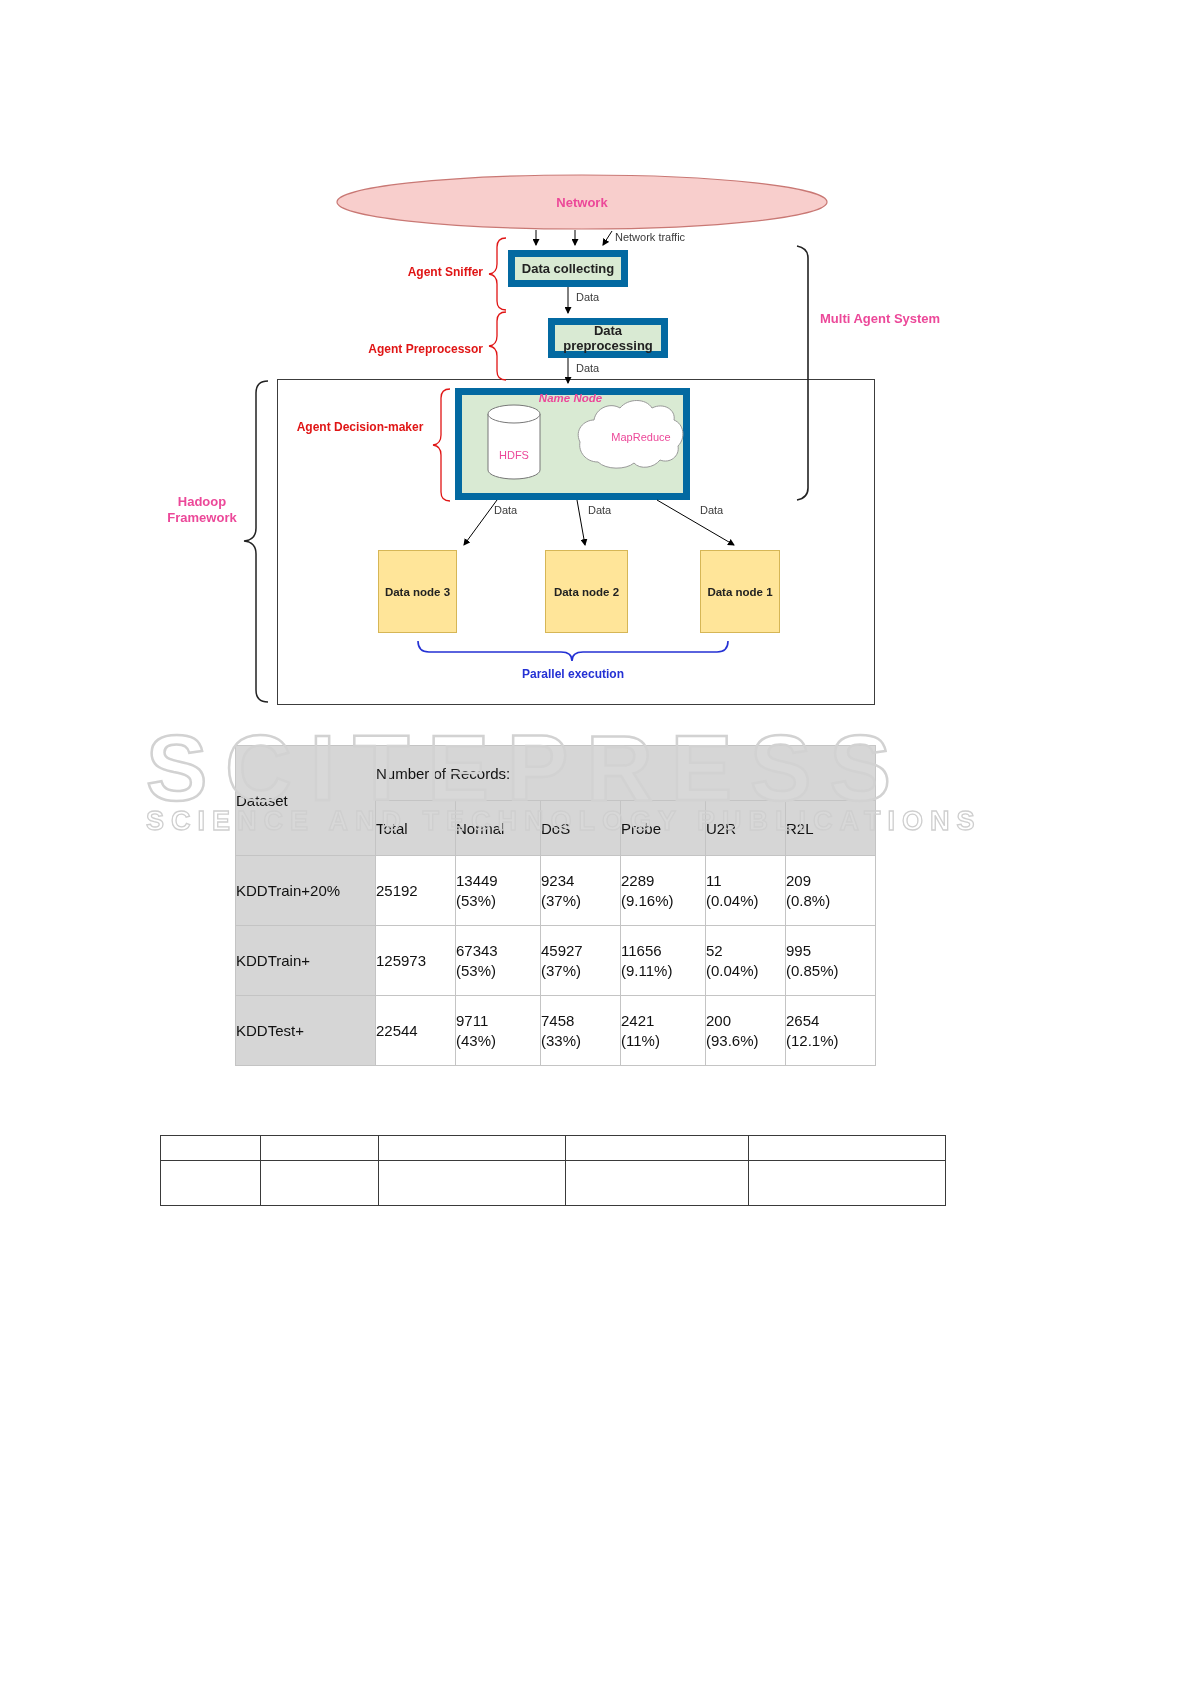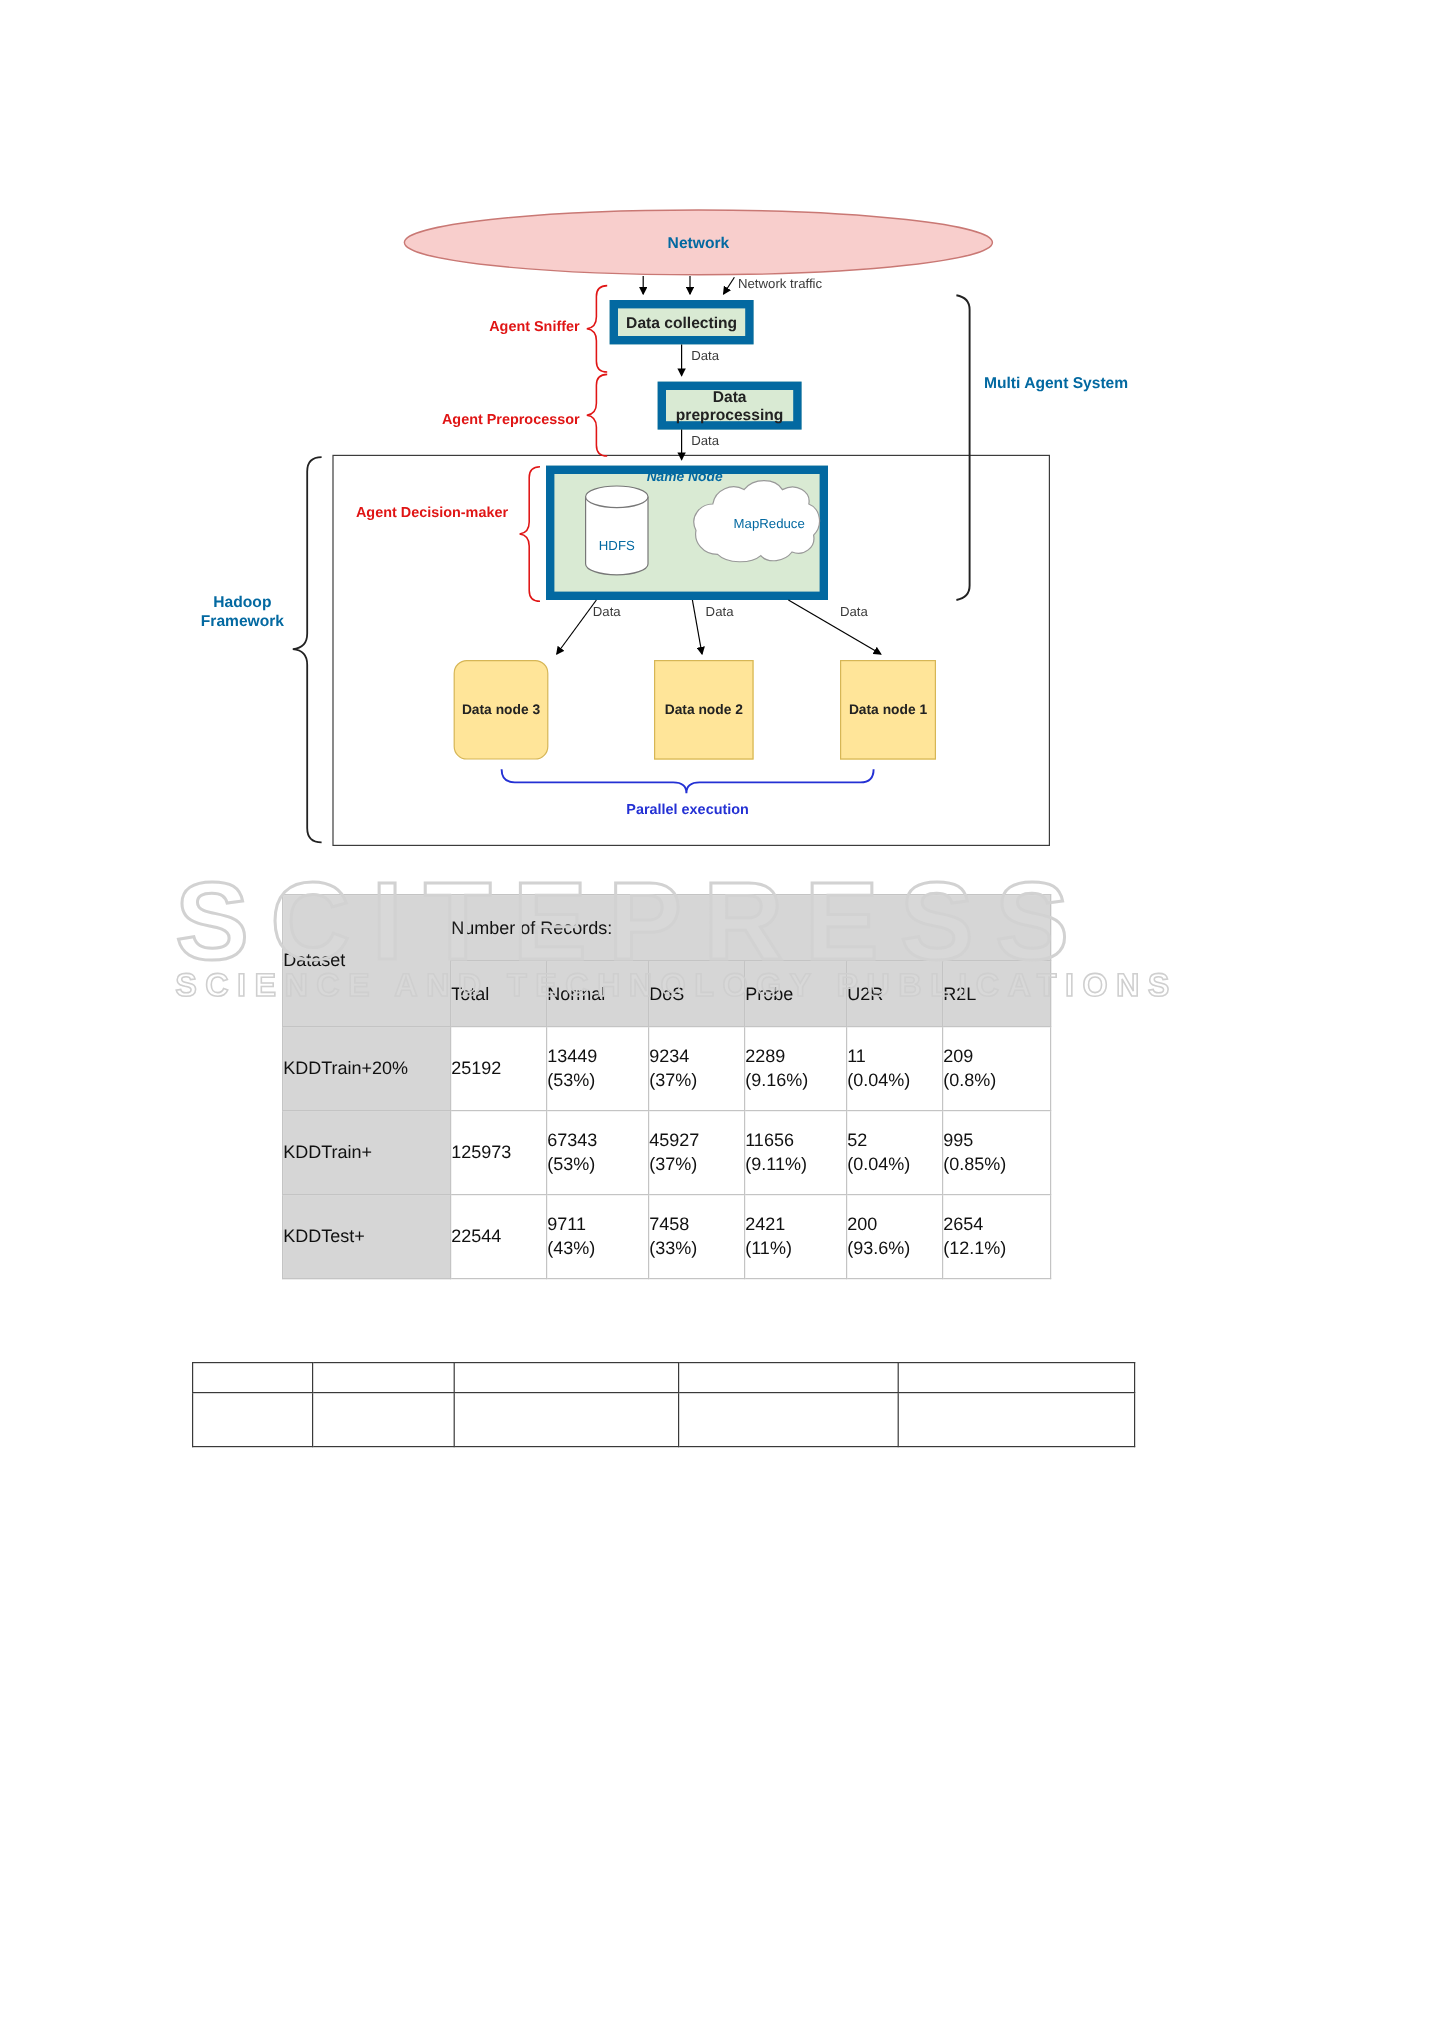--- a/index.html
+++ b/index.html
@@ -13,25 +13,25 @@
   .outer-rect { left:277px; top:379px; width:598px; height:326px; border:1px solid #3c3c3c; z-index:0; }
 
   .gbox { background:#d9ead3; border:7px solid #0369a1; display:flex; align-items:center; justify-content:center;
           font-size:13px; font-weight:bold; color:#222; text-align:center; z-index:1; }
   .ybox { background:#ffe599; border:1px solid #d6b656; display:flex; align-items:center; justify-content:center;
           font-size:11.5px; font-weight:bold; color:#222; text-align:center; z-index:1; }
 
   .box-collecting   { left:508px; top:250px; width:120px; height:37px; }
   .box-preprocess   { left:508px; top:318px; width:120px; height:40px;margin-left:40px; }
   .box-namenode     { left:455px; top:388px; width:235px; height:112px; align-items:flex-start; justify-content:center; }
-  .box-node3 { left:378px; top:550px; width:79px; height:83px;border-radius:11px; }
+  .box-node3 { left:378px; top:550px; width:79px; height:83px; }
   .box-node2 { left:545px; top:550px; width:83px; height:83px; }
   .box-node1 { left:700px; top:550px; width:80px; height:83px; }
 
-  .lbl { position:absolute; z-index:3; color:#0369a1; }
+  .lbl { position:absolute; z-index:3; color:#ec4899; }
   .lbl-network { left:457px; top:195px; width:250px; text-align:center; font-size:13px; font-weight:bold; }
   .lbl-small { font-size:11px; color:#3a3a3a; }
   .lbl-red { color:#e01515; font-weight:bold; font-size:12px; }
   .lbl-namenode { left:455px; top:392px; width:231px; text-align:center; font-size:11.5px; font-weight:bold;font-style:italic; }
   .lbl-hdfs { left:487px; top:449px; width:54px; text-align:center; font-size:11px; }
   .lbl-mapreduce { left:580px; top:431px; width:98px; text-align:center; font-size:11px;padding-left:24px; }
   .lbl-mas { left:820px; top:311px; font-size:13px; font-weight:bold; }
   .lbl-hadoop { left:162px; top:494px; width:80px; text-align:center; font-size:13px; font-weight:bold; line-height:16px; }
   .lbl-parallel { left:473px; top:667px; width:200px; text-align:center; font-size:12px; font-weight:bold; color:#2431d4; }
 

